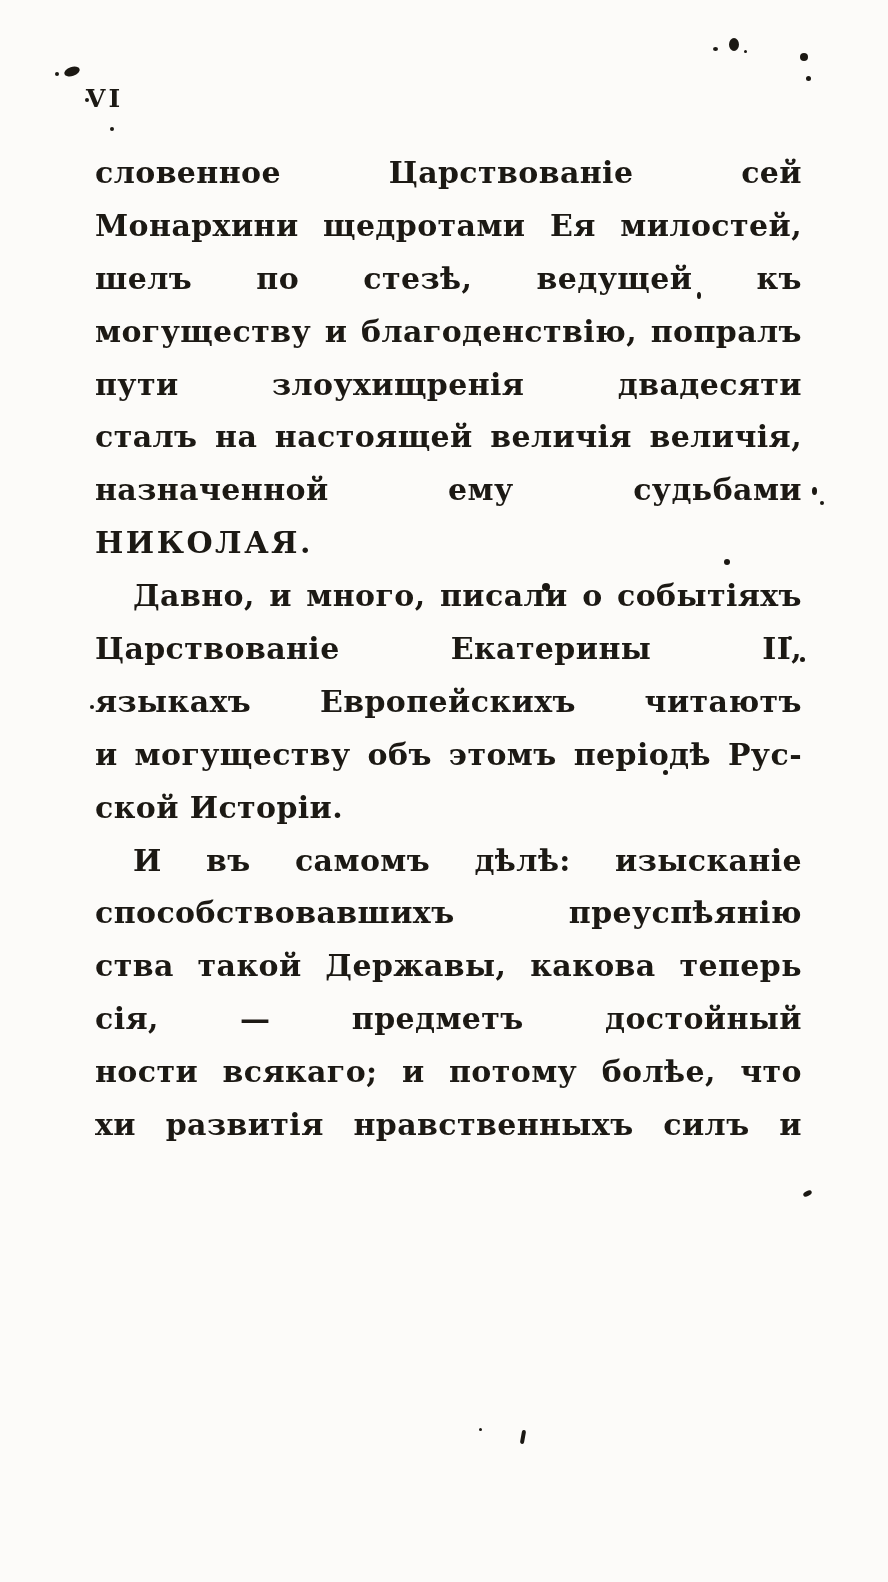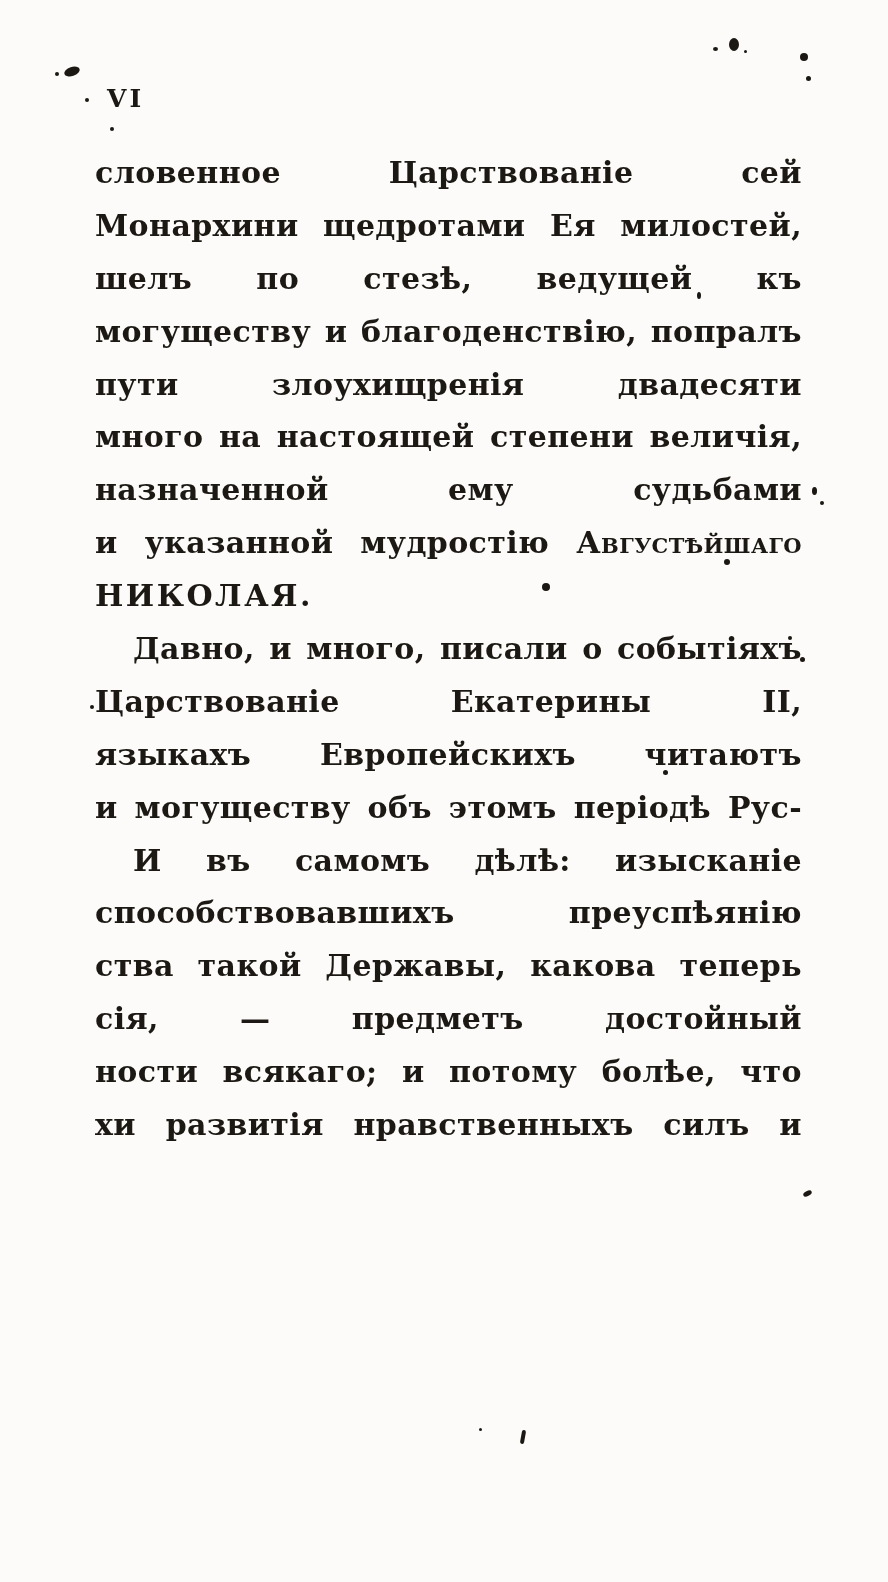--- a/index.html
+++ b/index.html
@@ -7,21 +7,21 @@
     position:relative;
     width:888px; height:1582px;
     margin:0 auto;
     background:#fcfbf9;
     color:#1c1914;
     font-family:"DejaVu Serif","Liberation Serif",serif;
     overflow:hidden;
   }
   .pagenum {
     position:absolute;
-    left:107px; top:84px;
+    left:86px; top:84px;
     font-size:25px;
     font-weight:bold;
     letter-spacing:3px;
   }
   .textblock {
     position:absolute;
     left:95px; top:147px;
     width:707px;
   }
   .line {
@@ -50,28 +50,28 @@
 <div class="page">
 
   <div class="pagenum">VI</div>
 
   <div class="textblock">
     <div class="line j">словенное Царствованіе сей Монархини.</div>
     <div class="line j">Монархини щедротами Ея милостей,</div>
     <div class="line j">шелъ по стезѣ, ведущей къ незыблемому</div>
     <div class="line j">могуществу и благоденствію, попралъ на</div>
     <div class="line j">пути злоухищренія двадесяти языковъ, и</div>
-    <div class="line j">много на настоящей степени величія,</div>
+    <div class="line j">сталъ на настоящей величія величія,</div>
     <div class="line j">назначенной ему судьбами Всемогущаго,</div>
-    <div class="line j"><span>и указанной мудростію </span><span class="sc">Августѣйшаго</span></div>
     <div class="line last caps">НИКОЛАЯ.</div>
     <div class="line j indent">Давно, и много, писали о событіяхъ въ</div>
     <div class="line j">Царствованіе Екатерины II, Премудрой</div>
     <div class="line j">языкахъ Европейскихъ читаютъ сказанія</div>
     <div class="line j">и могуществу объ этомъ періодѣ Рус-</div>
+    <div class="line last">ской Исторіи.</div>
     <div class="line j indent">И въ самомъ дѣлѣ: изысканіе причинъ,</div>
     <div class="line j">способствовавшихъ преуспѣянію могуще-</div>
     <div class="line j">ства такой Державы, какова теперь Рос-</div>
     <div class="line j">сія, — предметъ достойный любознатель-</div>
     <div class="line j">ности всякаго; и потому болѣе, что успѣ-</div>
     <div class="line j">хи развитія нравственныхъ силъ и благо-</div>
   </div>
 
   <div class="speck" style="left:64px;top:67px;width:16px;height:9px;transform:rotate(-18deg);"></div>
   <div class="speck" style="left:55px;top:72px;width:4px;height:4px;"></div>

